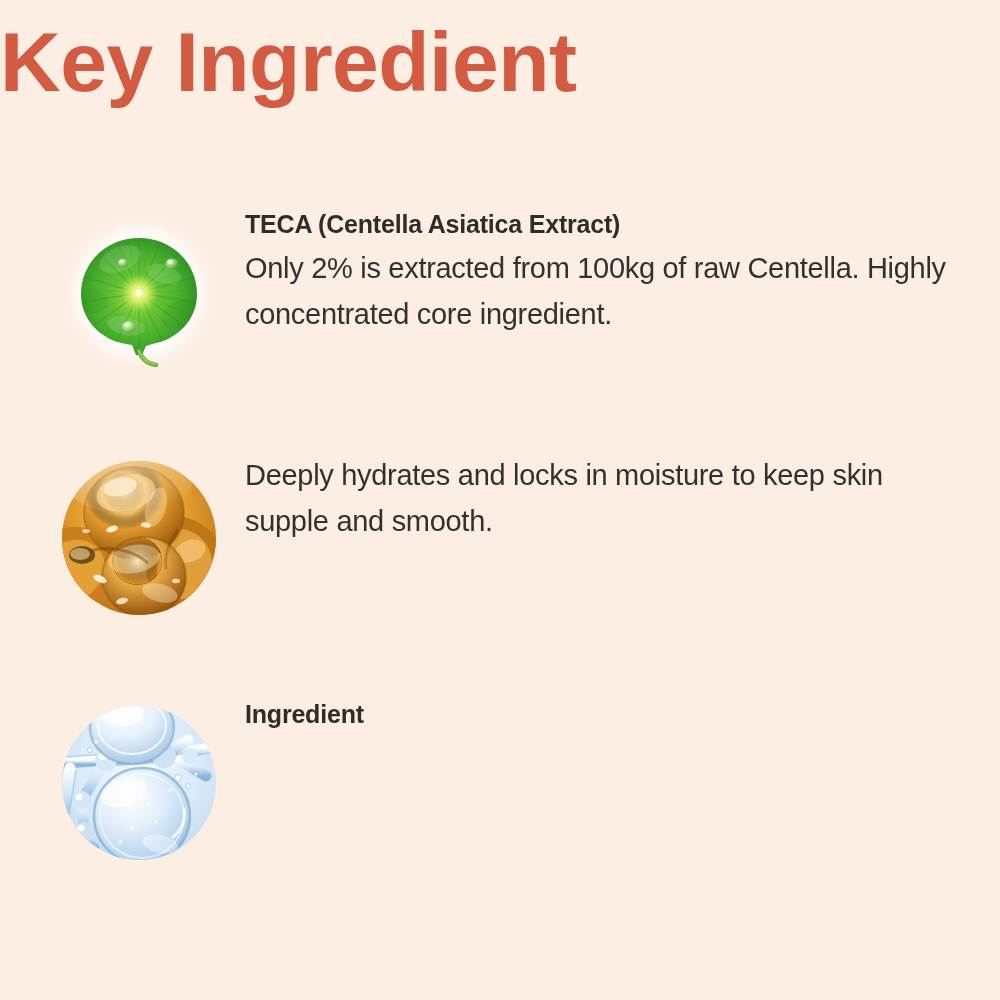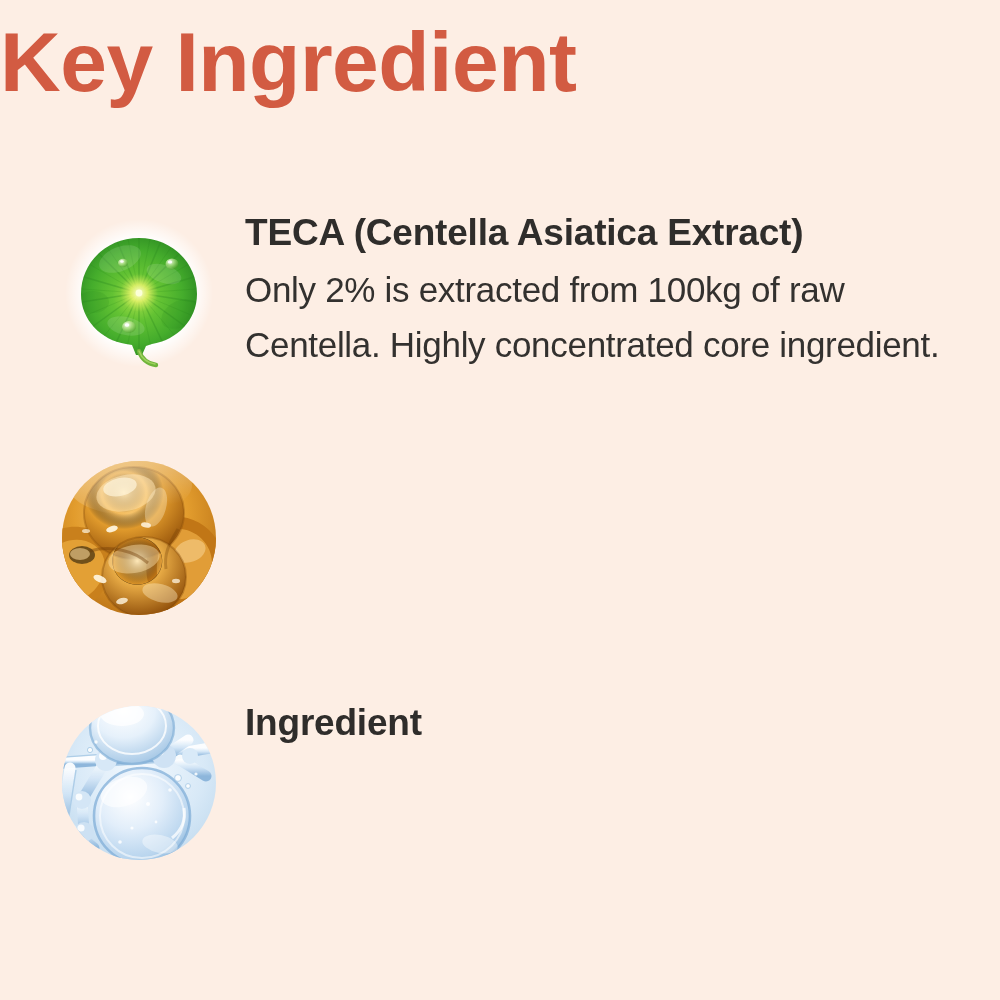--- a/index.html
+++ b/index.html
@@ -65,30 +65,30 @@
   }
 
   .ingredient-text {
     position: absolute;
     left: 245px;
     top: 8px;
     width: 720px;
   }
 
   .ingredient-name {
-    font-size: 37px;
+    font-size: 25px;
     font-weight: bold;
     color: #2f2d2b;
     line-height: 1.35;
     letter-spacing: -0.2px;
     margin: 0 0 4px 0;
   }
 
   .ingredient-desc {
-    font-size: 35px;
+    font-size: 29px;
     font-weight: normal;
     color: #33312f;
     line-height: 1.58;
     letter-spacing: -0.3px;
     margin: 0;
   }
 </style>
 </head>
 <body style="background: rgb(253, 238, 228);">
 
@@ -271,20 +271,21 @@
               <ellipse cx="116" cy="122" rx="4" ry="2.2" opacity="0.75"></ellipse>
               <ellipse cx="26" cy="72" rx="4" ry="2" opacity="0.7"></ellipse>
             </g>
 
             <ellipse cx="70" cy="26" rx="62" ry="30" fill="url(#glySheen)"></ellipse>
           </g>
         </svg>
       </div>
 
       <div class="ingredient-text">
+        <p class="ingredient-desc">Deeply hydrates and locks in moisture to keep skin supple and smooth.</p>
       </div>
     </div>
 
     <div class="ingredient-row">
 
       <div class="thumb">
         <svg viewBox="0 0 158 158" xmlns="http://www.w3.org/2000/svg" aria-hidden="true">
           <defs>
             <clipPath id="niaClip">
                 <circle cx="79" cy="79" r="77"></circle>

